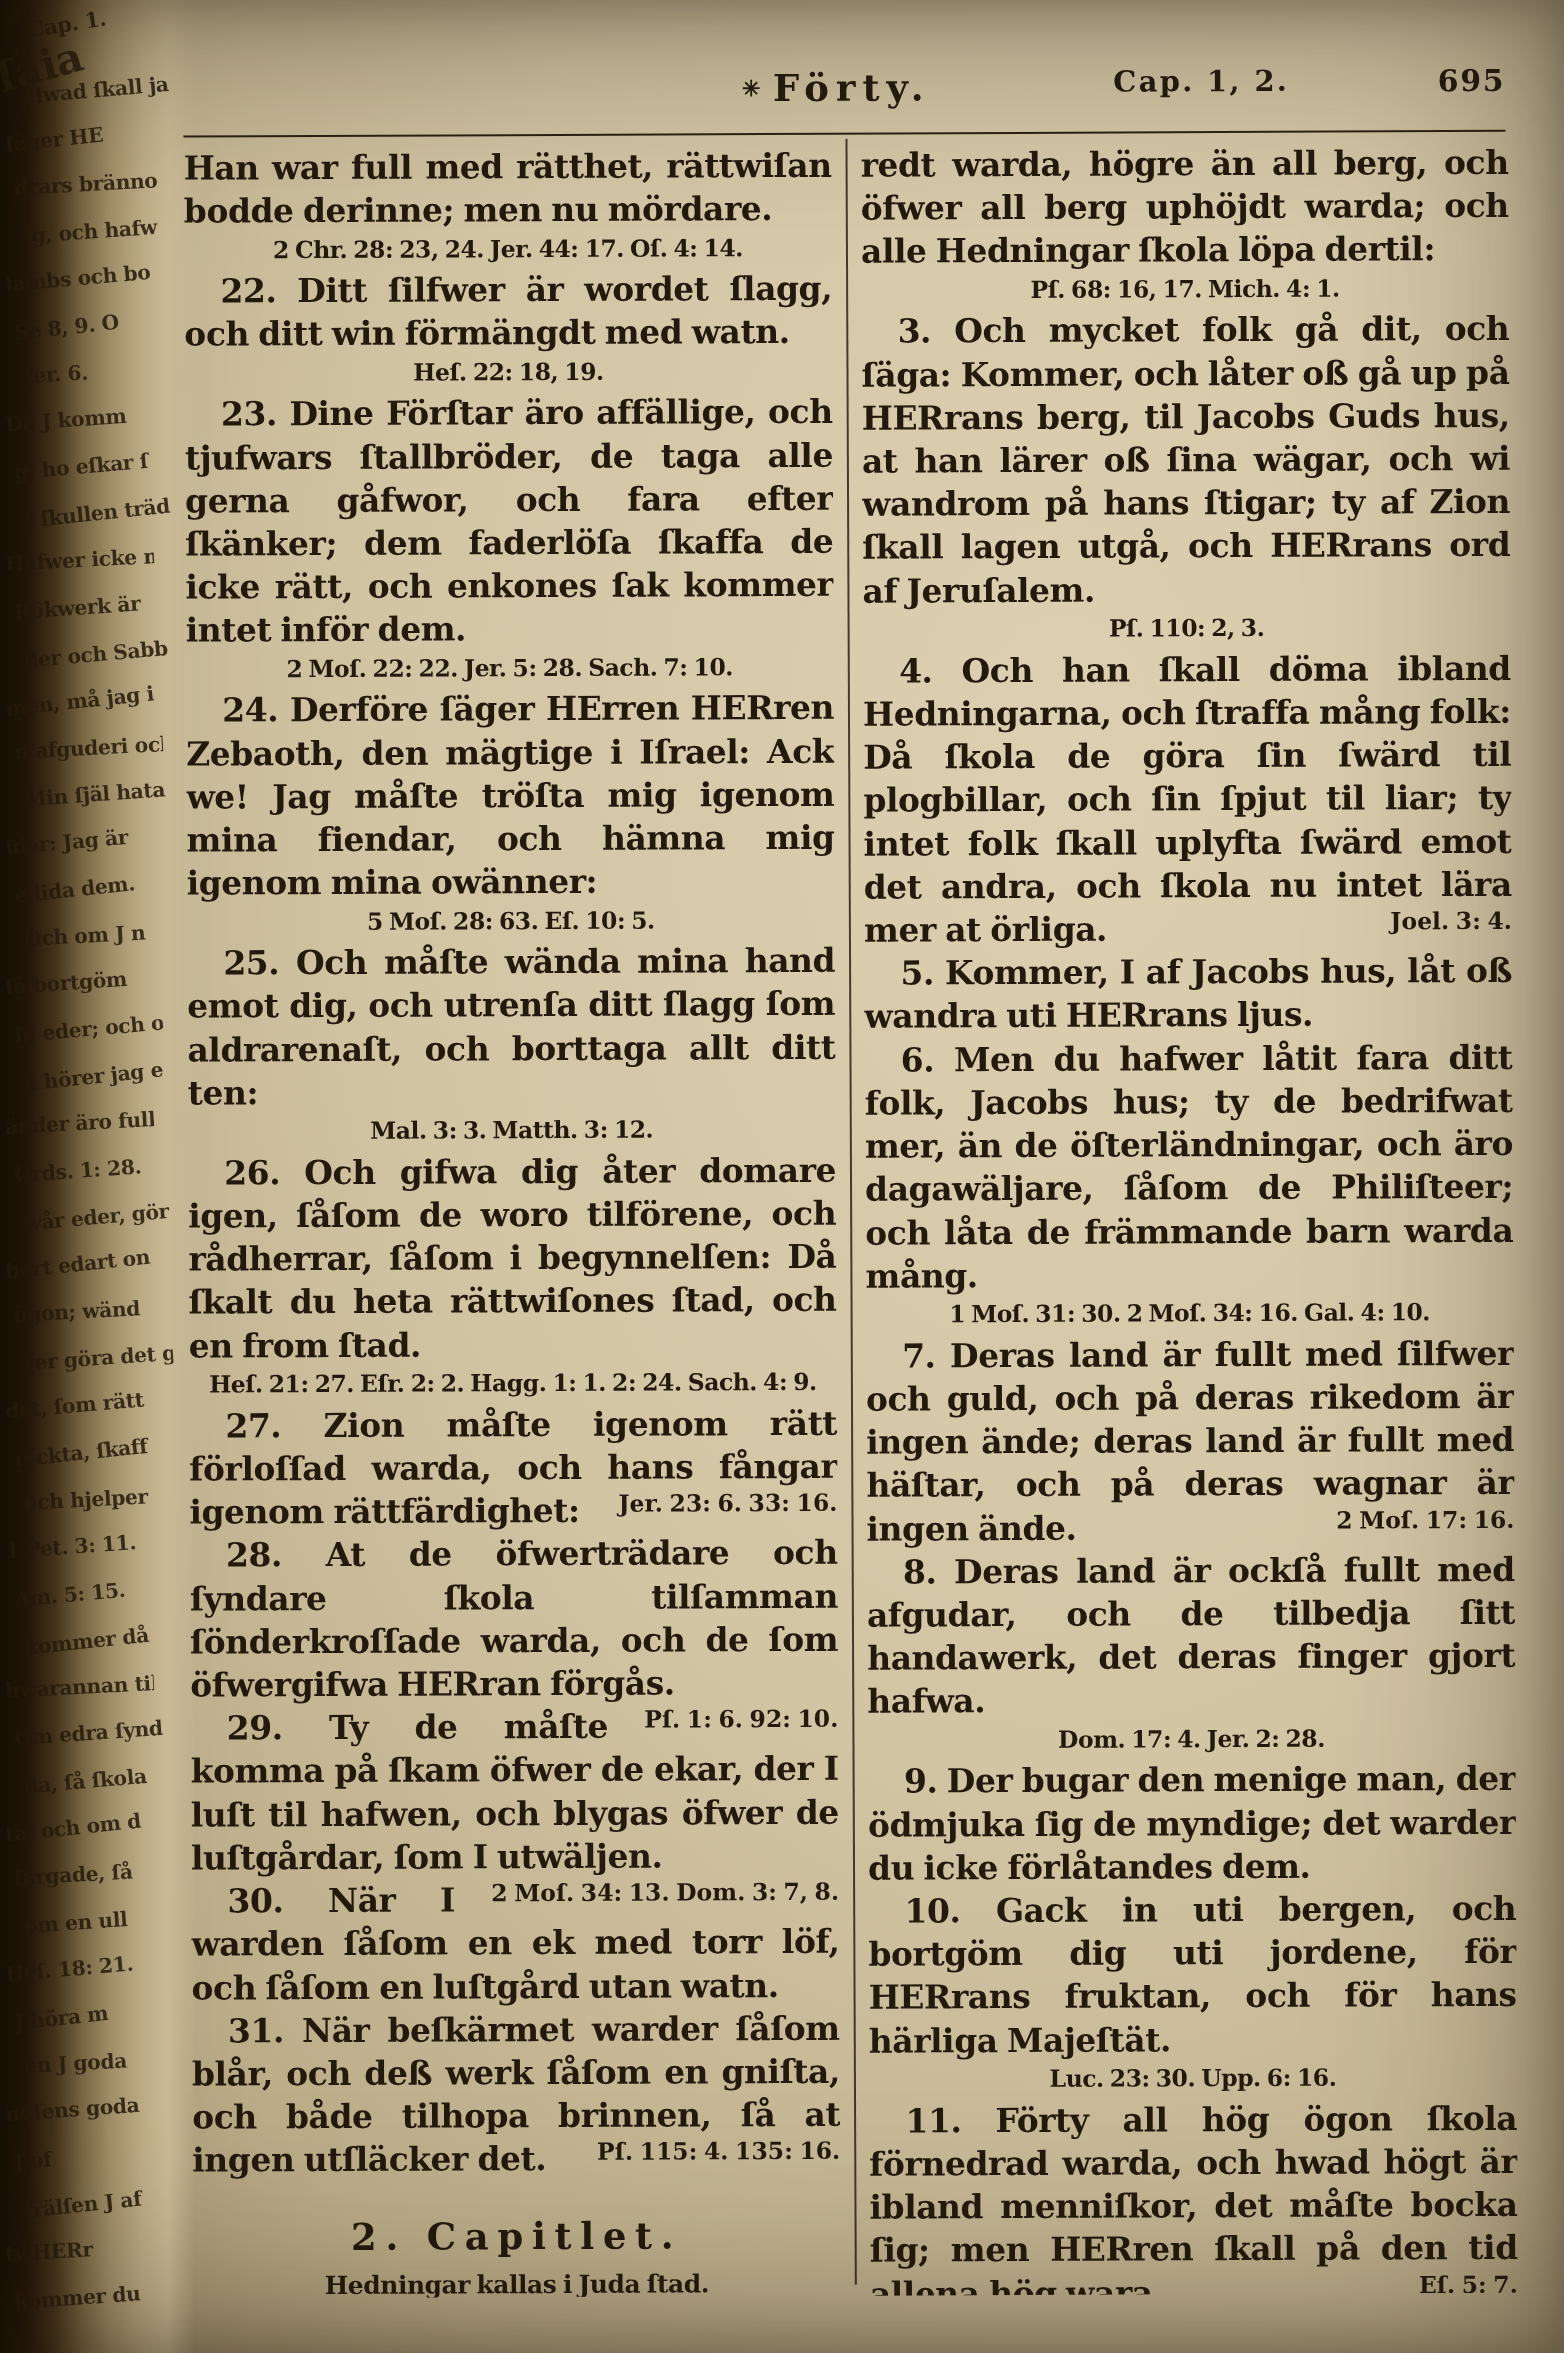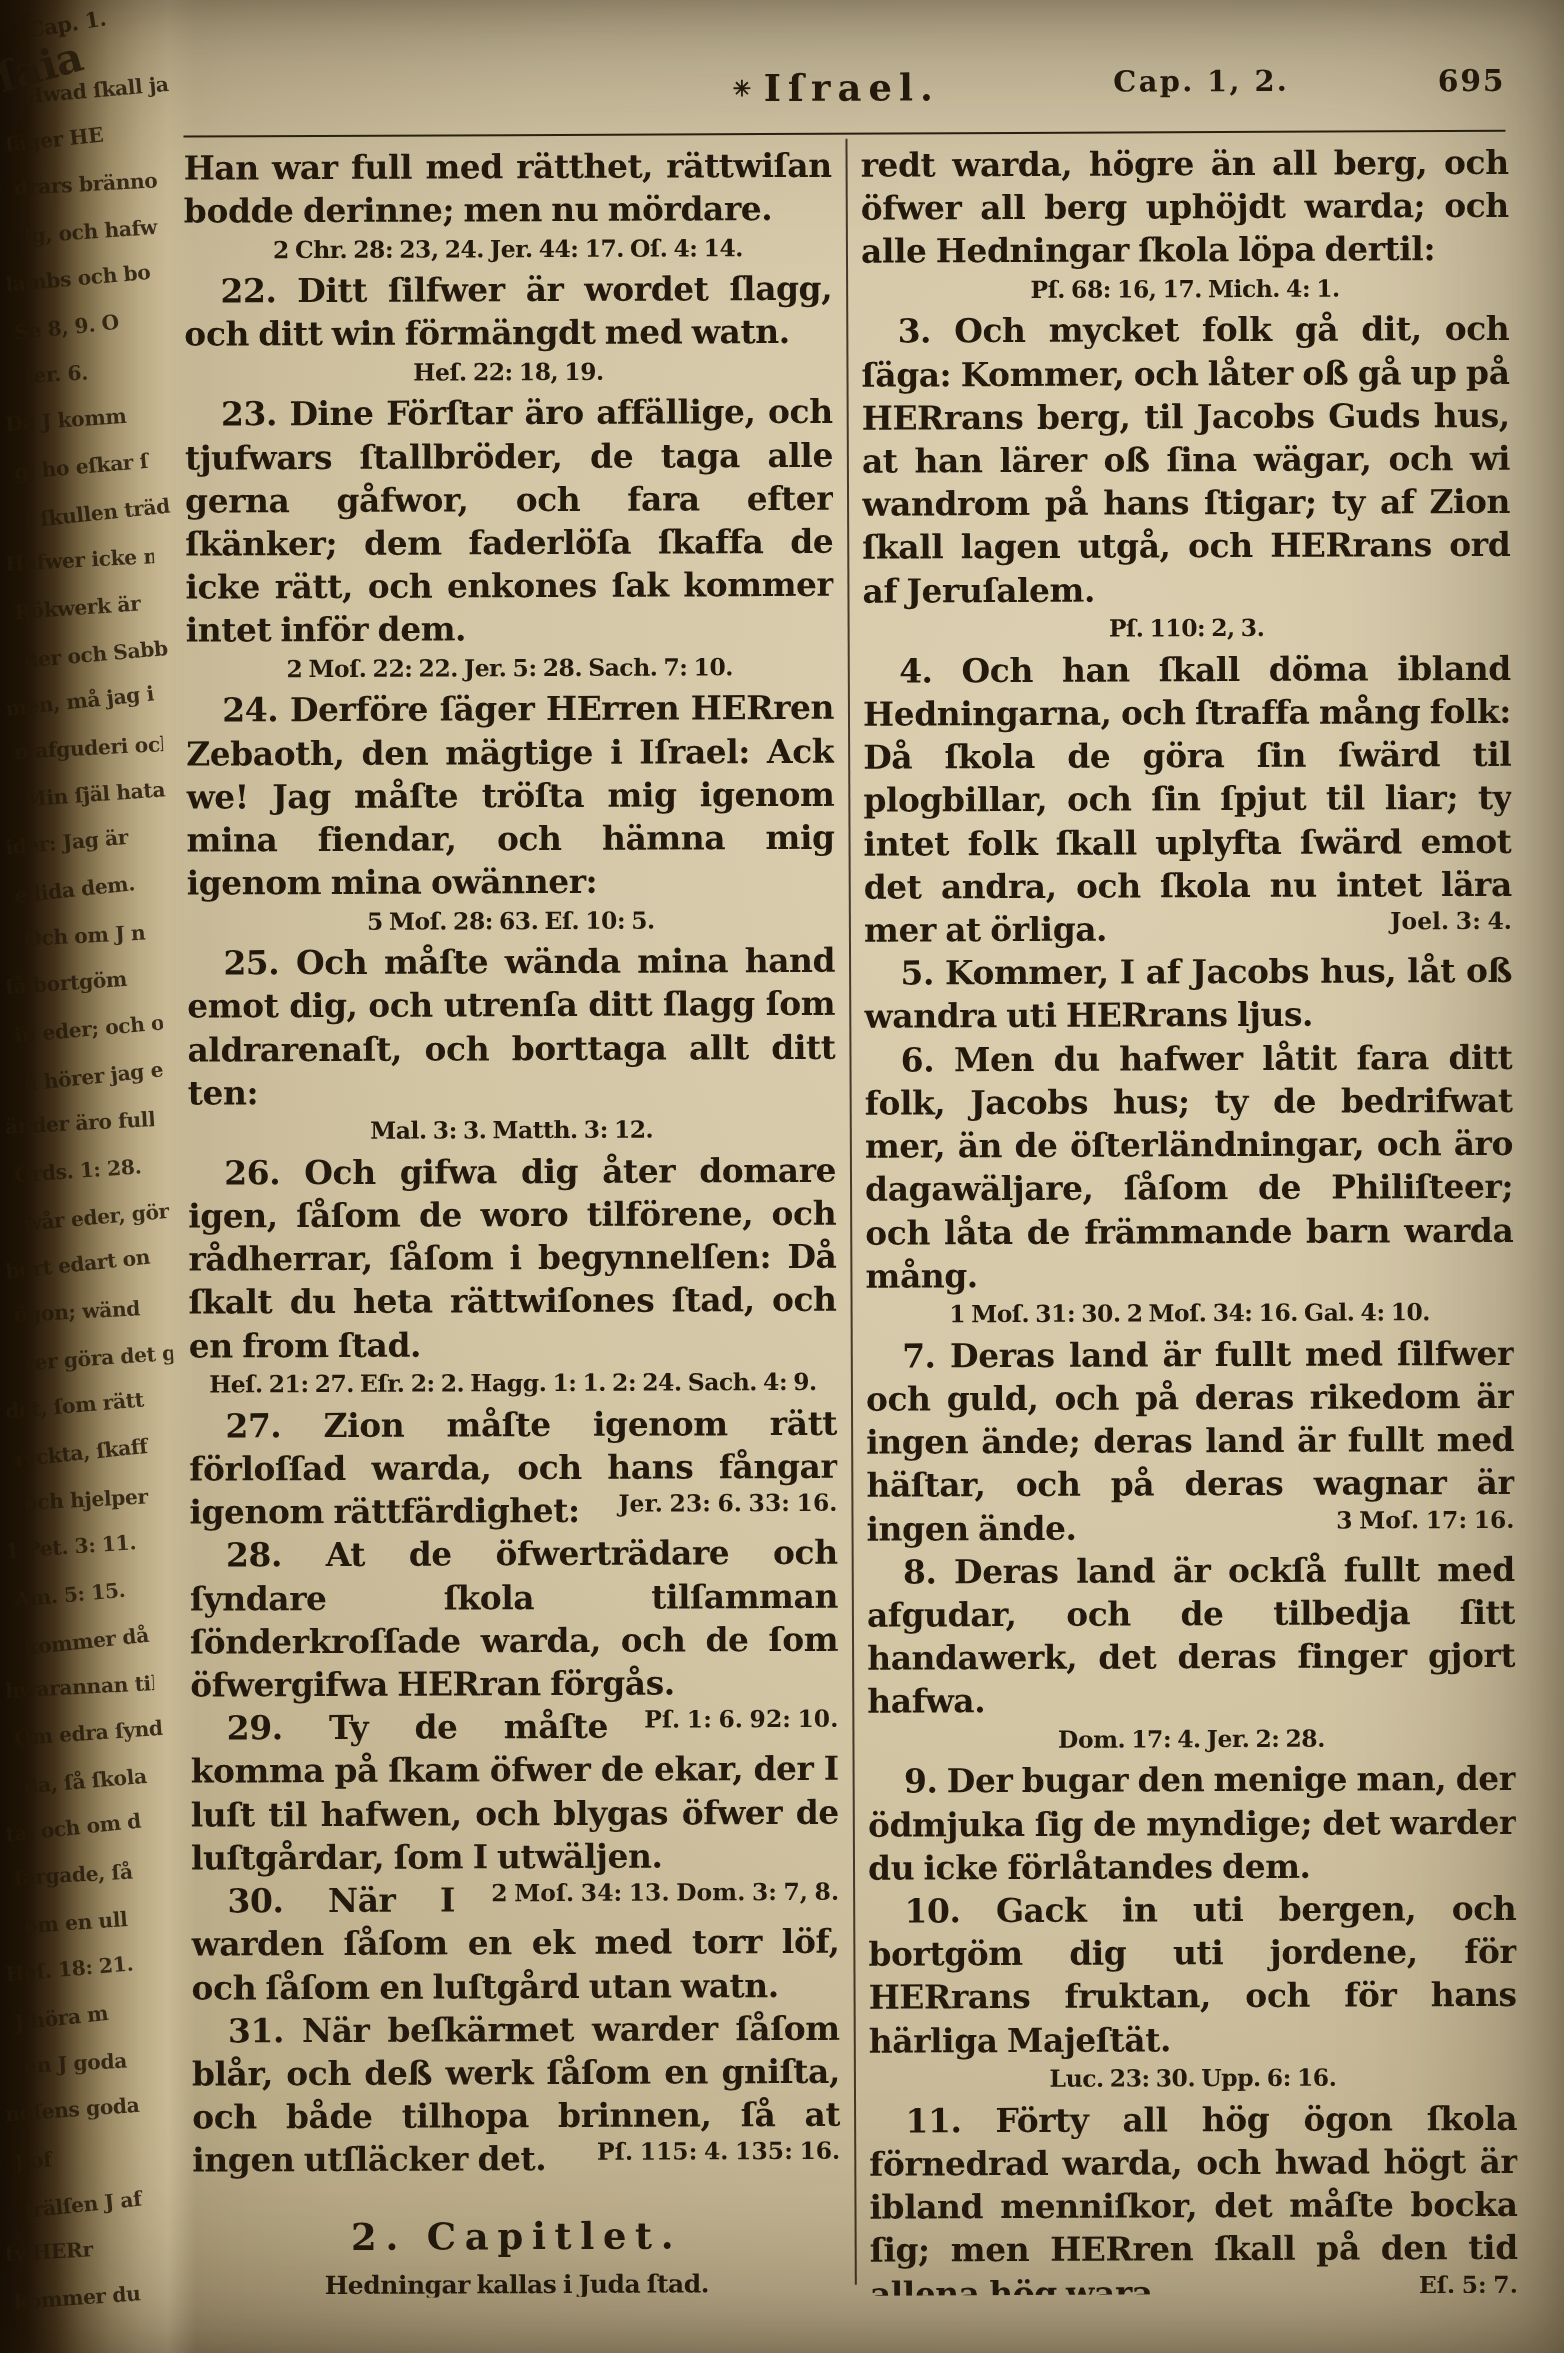--- a/index.html
+++ b/index.html
@@ -91,21 +91,21 @@
       <div class="fragment" style="top: 2097px; left: 4.7px; font-size: 20.3px; transform: rotate(-4deg);">ndſens goda</div>
       <div class="fragment" style="top: 2144px; left: 14px; font-size: 20.3px; transform: rotate(-5deg);">J of</div>
       <div class="fragment" style="top: 2191px; left: 23.5px; font-size: 20.3px; transform: rotate(-6deg);">frälſen J af</div>
       <div class="fragment" style="top: 2238px; left: 4.7px; font-size: 20.3px; transform: rotate(-3deg);">ty HERr</div>
       <div class="fragment" style="top: 2285px; left: 14px; font-size: 20.3px; transform: rotate(-4deg);">kommer du</div>
     </div>
 
   <div class="printed">
 
     <div class="running-head">
-      <span class="head-title"><span class="head-ornament">✳</span><span>Iſrael.</span></span>
+      <span class="head-title"><span class="head-ornament">✳</span><span>Förty.</span></span>
       <span class="head-chapter">Cap. 1, 2.</span>
       <span class="head-page">695</span>
     </div>
 
     <div class="head-rule"></div>
     <div class="col-divider"></div>
 
     <div class="col col-left">
         <p class="para">Han war full med rätthet, rättwiſan bodde derinne; men nu mördare.</p>
         <p class="ref">2 Chr. 28: 23, 24.  Jer. 44: 17.  Oſ. 4: 14.</p>
@@ -129,21 +129,21 @@
       </div>
     <div class="col col-right">
         <p class="para">redt warda, högre än all berg, och öfwer all berg uphöjdt warda; och alle Hedningar ſkola löpa dertil:</p>
         <p class="ref">Pſ. 68: 16, 17.  Mich. 4: 1.</p>
         <p class="verse">3. Och mycket folk gå dit, och ſäga: Kommer, och låter oß gå up på HERrans berg, til Jacobs Guds hus, at han lärer oß ſina wägar, och wi wandrom på hans ſtigar; ty af Zion ſkall lagen utgå, och HERrans ord af Jeruſalem.</p>
         <p class="ref">Pſ. 110: 2, 3.</p>
         <p class="verse">4. Och han ſkall döma ibland Hedningarna, och ſtraffa mång folk: Då ſkola de göra ſin ſwärd til plogbillar, och ſin ſpjut til liar; ty intet folk ſkall uplyfta ſwärd emot det andra, och ſkola nu intet lära mer at örliga.<span class="iref">Joel. 3: 4.</span></p>
         <p class="verse">5. Kommer, I af Jacobs hus, låt oß wandra uti HERrans ljus.</p>
         <p class="verse">6. Men du hafwer låtit fara ditt folk, Jacobs hus; ty de bedrifwat mer, än de öſterländningar, och äro dagawäljare, ſåſom de Philiſteer; och låta de främmande barn warda mång.</p>
         <p class="ref">1 Moſ. 31: 30.  2 Moſ. 34: 16.  Gal. 4: 10.</p>
-        <p class="verse">7. Deras land är fullt med ſilfwer och guld, och på deras rikedom är ingen ände; deras land är fullt med häſtar, och på deras wagnar är ingen ände.<span class="iref">3 Moſ. 17: 16.</span></p>
+        <p class="verse">7. Deras land är fullt med ſilfwer och guld, och på deras rikedom är ingen ände; deras land är fullt med häſtar, och på deras wagnar är ingen ände.<span class="iref">2 Moſ. 17: 16.</span></p>
         <p class="verse">8. Deras land är ockſå fullt med afgudar, och de tilbedja ſitt handawerk, det deras finger gjort hafwa.</p>
         <p class="ref">Dom. 17: 4.  Jer. 2: 28.</p>
         <p class="verse">9. Der bugar den menige man, der ödmjuka ſig de myndige; det warder du icke förlåtandes dem.</p>
         <p class="verse">10. Gack in uti bergen, och bortgöm dig uti jordene, för HERrans fruktan, och för hans härliga Majeſtät.</p>
         <p class="ref">Luc. 23: 30.  Upp. 6: 16.</p>
         <p class="verse">11. Förty all hög ögon ſkola förnedrad warda, och hwad högt är ibland menniſkor, det måſte bocka ſig; men HERren ſkall på den tid allena hög wara.<span class="iref">Eſ. 5: 7.</span></p>
       </div>
 
   </div>
 </div>

